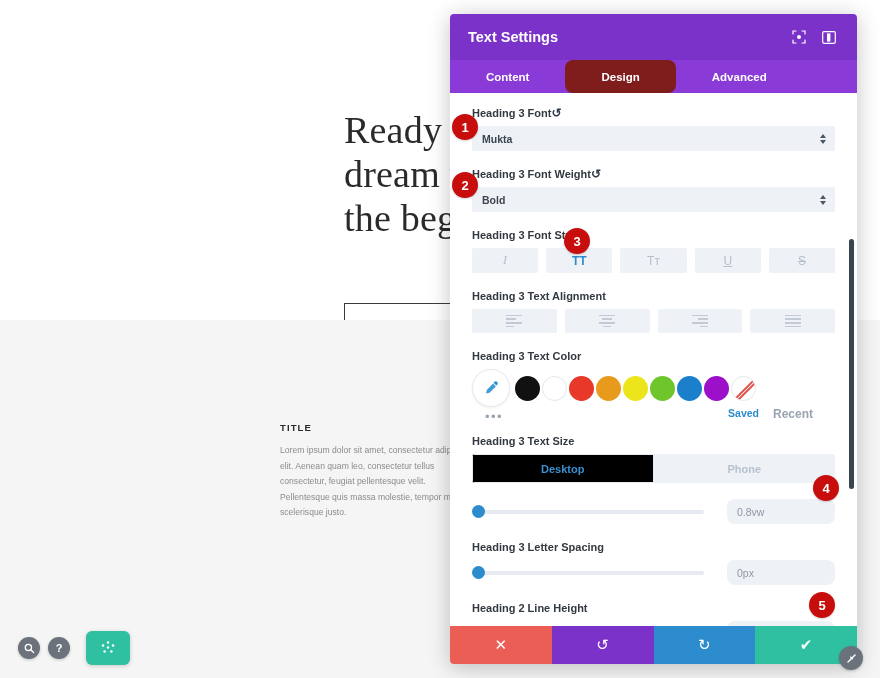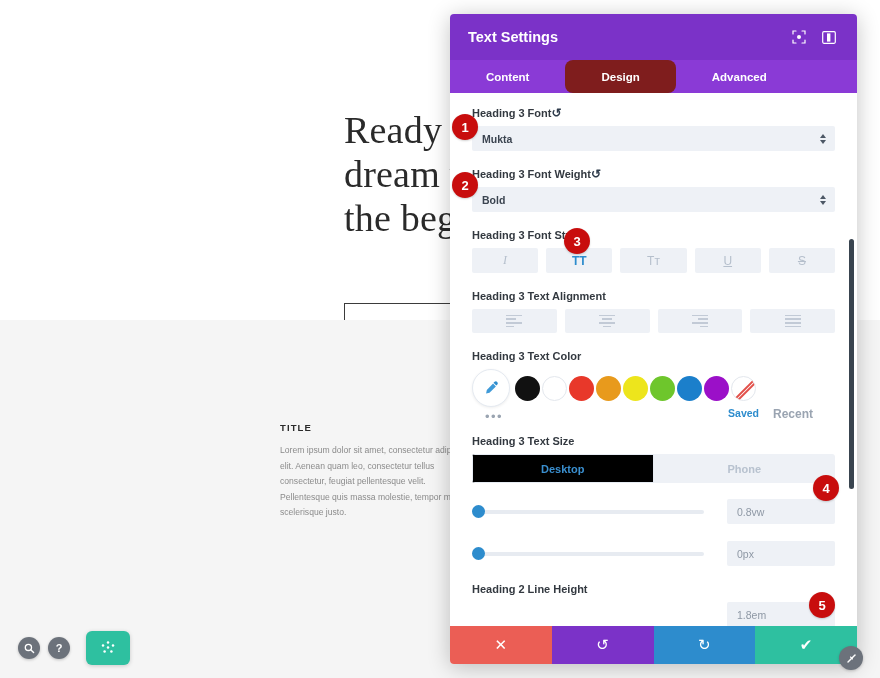--- a/index.html
+++ b/index.html
@@ -147,21 +147,21 @@
     flex:1; height:29px; display:flex; align-items:center; justify-content:center;
     font-size:11px; font-weight:bold; color:#b8c2cf;
   }
   .device-tab.active { background:#000000; color:#3a8fcf; box-shadow:0 0 0 1px #e7ecf3 inset; }
 
   .slider-row { display:flex; align-items:center; gap:0; margin-bottom:17px; }
   .slider-wrap { width:232px; height:14px; position:relative; display:flex; align-items:center; }
   .slider-track { position:absolute; left:0; right:0; height:4px; background:#e7ebf1; border-radius:2px; }
   .slider-knob { position:absolute; width:13px; height:13px; border-radius:50%; background:#2d8ccd; }
   .slider-value {
-    margin-left:auto; width:108px; height:25px; background:#eef1f6; border-radius:2px;
+    margin-left:auto; width:108px; height:25px; background:#eef1f6; border-radius:8px;
     display:flex; align-items:center; padding:0 10px; font-size:10.5px; color:#8e98a5;
   }
 
   
   #modal-scrollbar {
     position:absolute; right:3px; top:146px; width:5px; height:250px;
     background:#39444f; border-radius:3px;
   }
 
   
@@ -353,20 +353,21 @@
       <div class="device-tab">Phone</div>
     </div>
     <div class="slider-row">
       <div class="slider-wrap">
         <div class="slider-track"></div>
         <div class="slider-knob" style="left:0px"></div>
       </div>
       <div class="slider-value">0.8vw</div>
     </div>
 
+    <div class="field-label">Heading 3 Letter Spacing</div>
     <div class="slider-row">
       <div class="slider-wrap">
         <div class="slider-track"></div>
         <div class="slider-knob" style="left:0px"></div>
       </div>
       <div class="slider-value">0px</div>
     </div>
 
     <div class="field-label">Heading 2 Line Height</div>
     <div class="slider-row">

